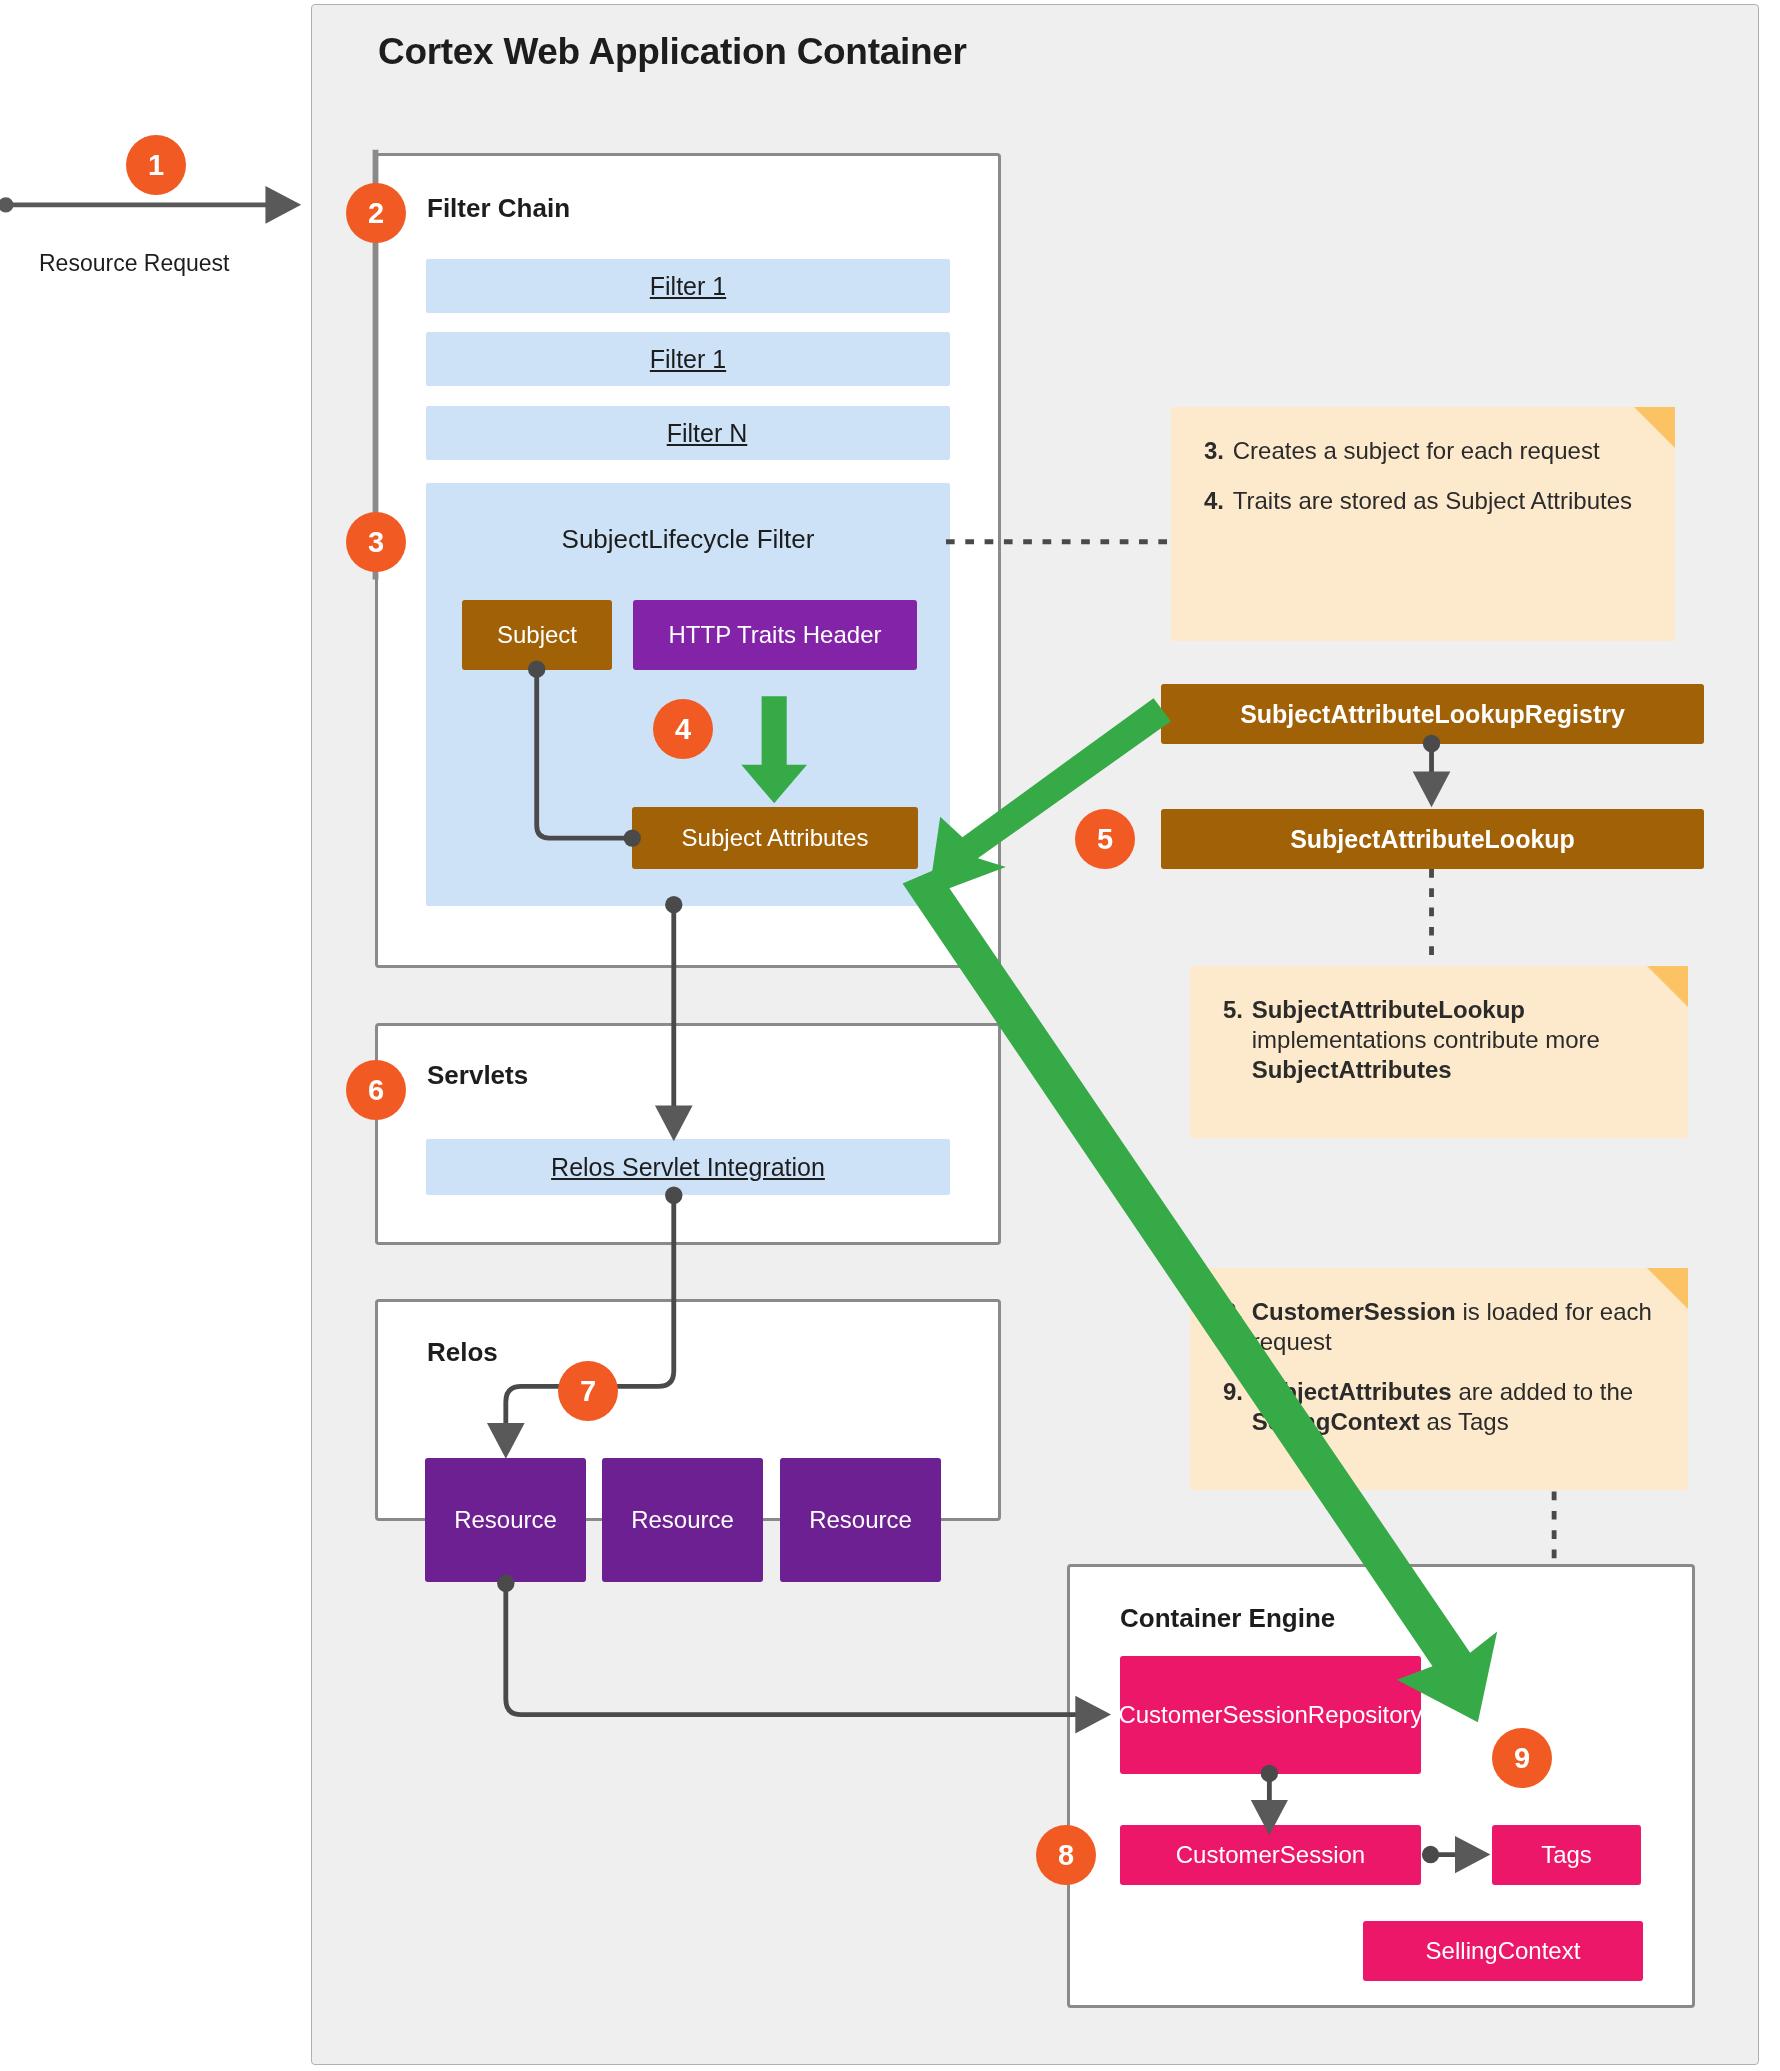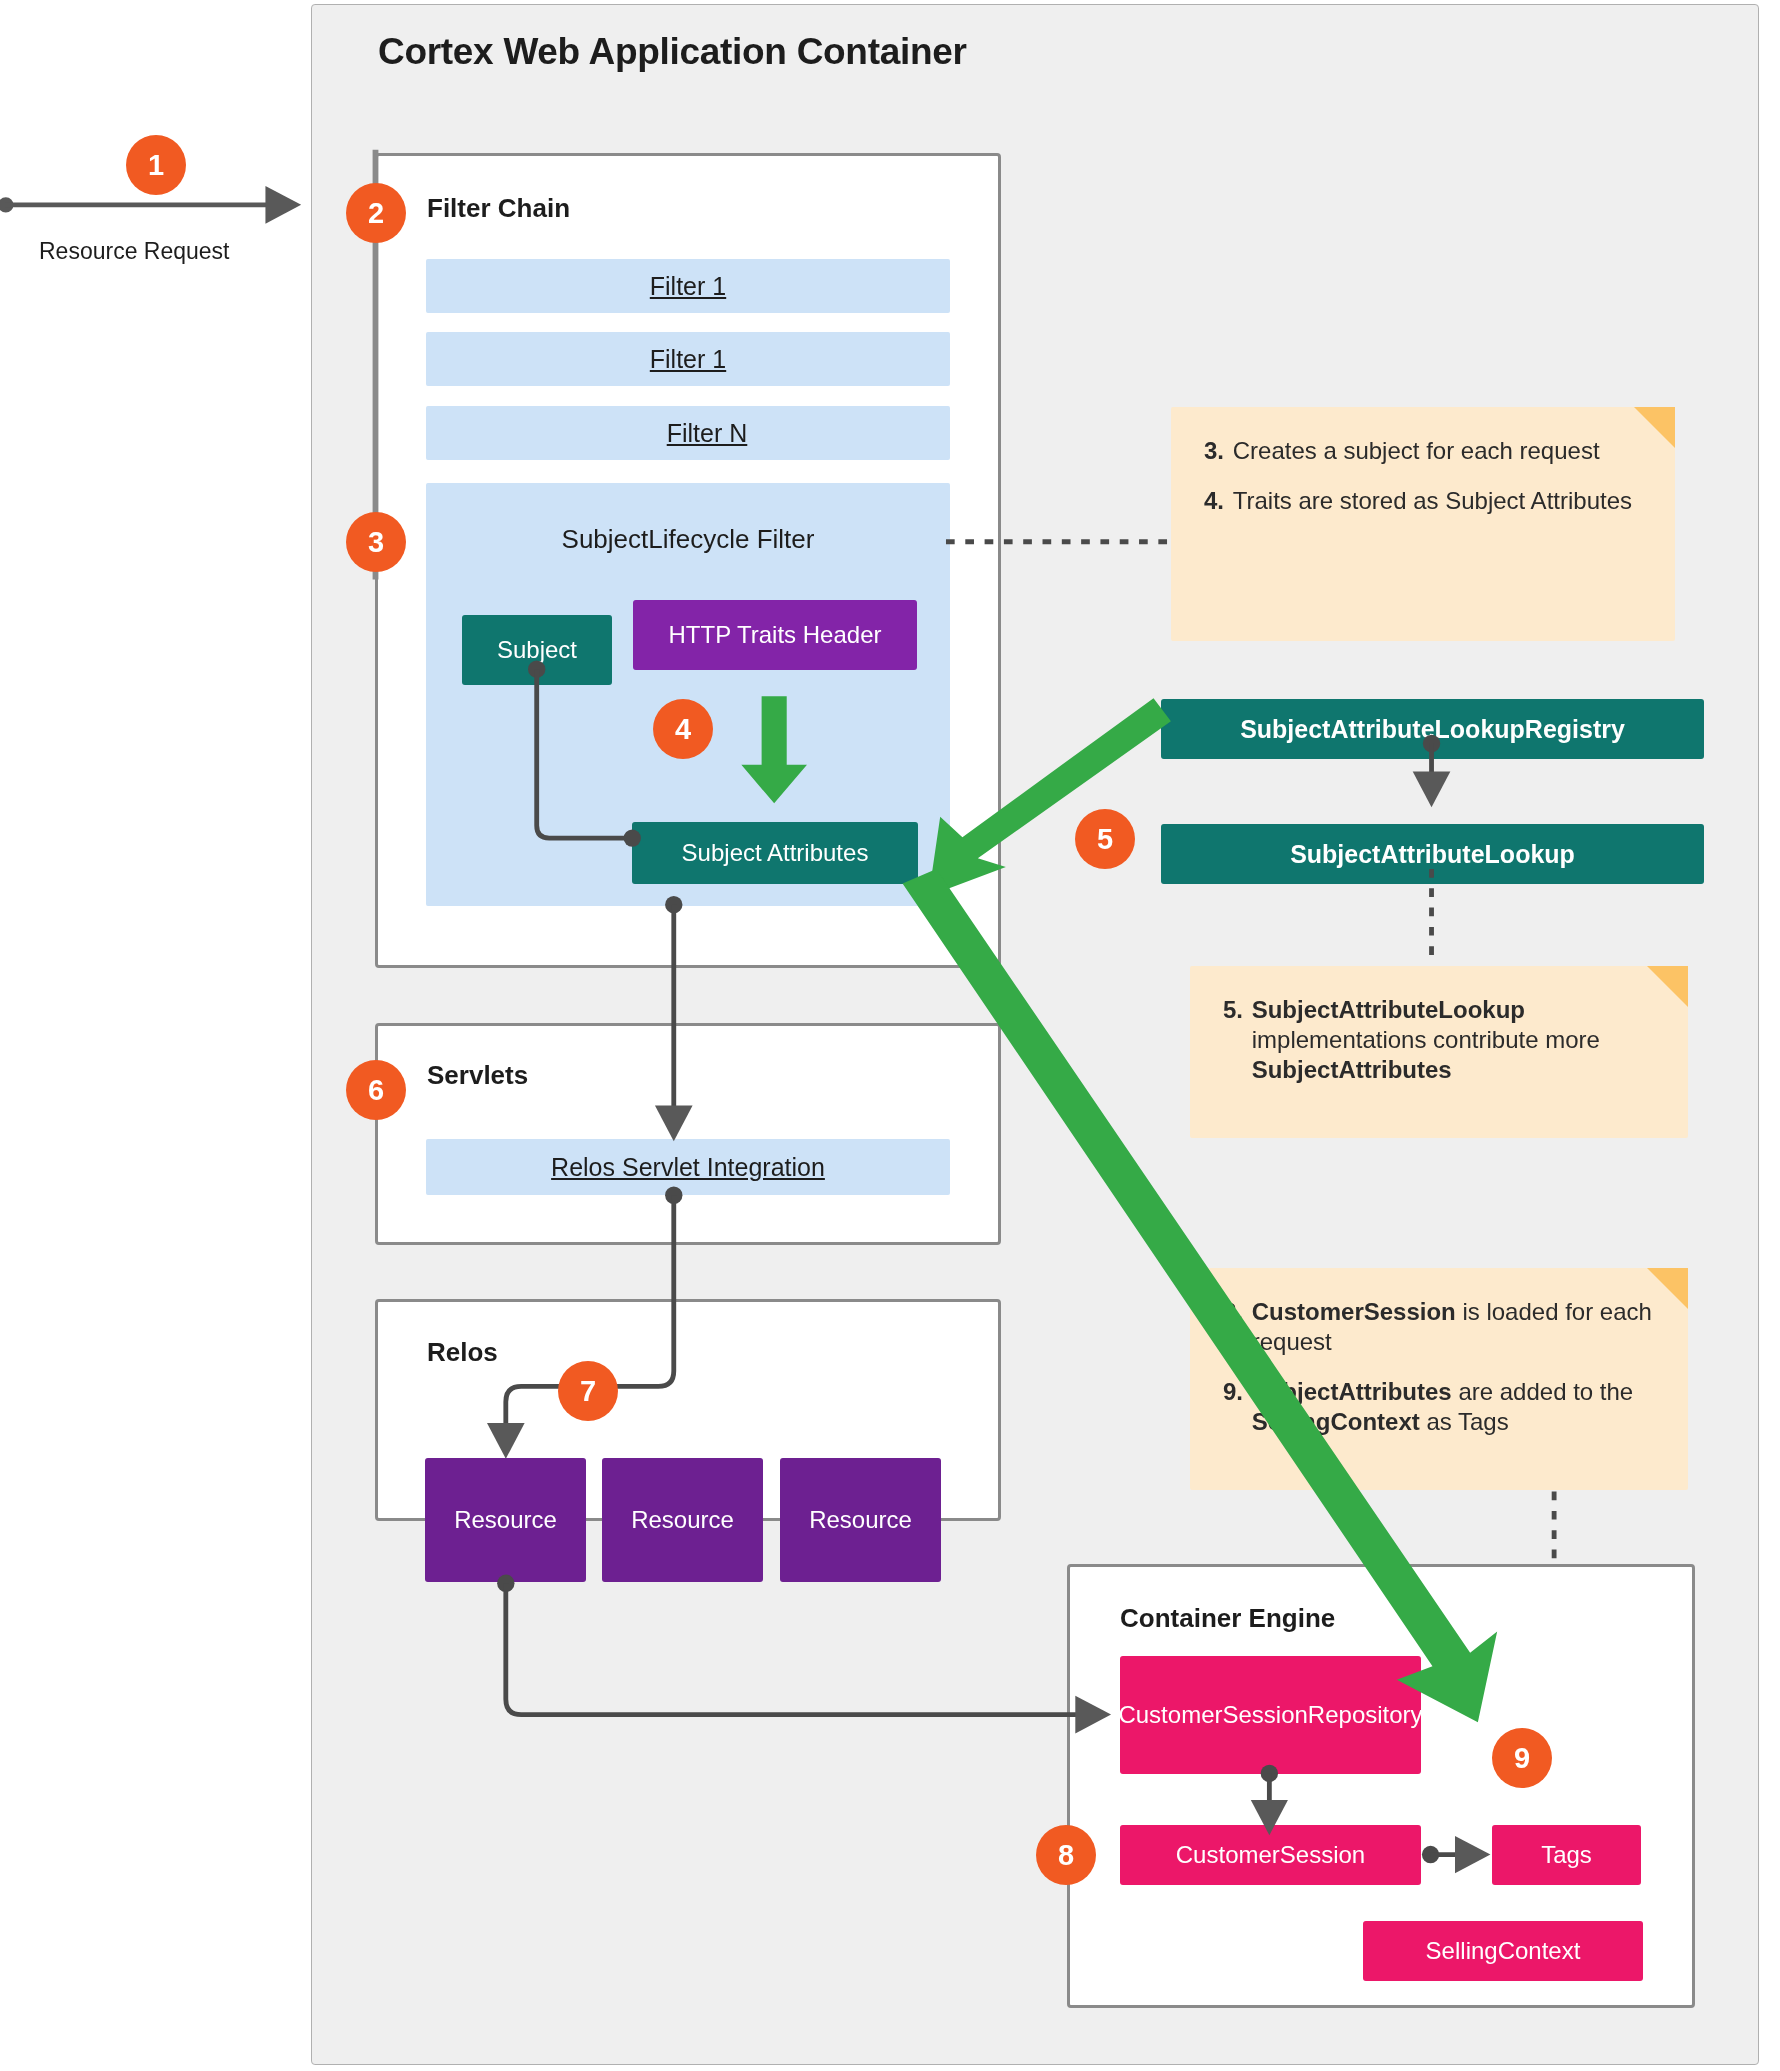--- a/index.html
+++ b/index.html
@@ -29,23 +29,23 @@
   .blue-box{
     background:#cde2f7;color:#1d1d1d;
     display:flex;align-items:center;justify-content:center;
     font-size:25px;border-radius:1.9px;text-align:center;text-decoration:underline;
   }
   .sl-panel{background:#cde2f7;border-radius:1.9px;}
   .sl-title{
     font-size:26px;color:#1d1d1d;text-align:center;width:100%;
   }
   .green-box{
-    background:#0f766e;color:#ffffff;
-    display:flex;align-items:center;justify-content:center;
-    font-size:24px;border-radius:2.9px;margin-top:15px;
+    background:#a16207;color:#ffffff;
+    display:flex;align-items:center;justify-content:center;
+    font-size:24px;border-radius:2.9px;
   }
   .green-box.bold{font-weight:bold;font-size:25px;}
   .purple-box{
     background:#8324a8;color:#ffffff;
     display:flex;align-items:center;justify-content:center;
     font-size:24px;border-radius:2.9px;text-align:center;
   }
   .purple-box.darker{background:#6d2091;}
   .pink-box{
     background:#ec1769;color:#ffffff;
@@ -152,21 +152,21 @@
     <g>
       <line x1="1483" y1="900" x2="1483" y2="1000" stroke="#4a4a4a" stroke-width="5" stroke-dasharray="9 11" stroke-linecap="butt"></line>
     </g>
 
     <g>
       <line x1="1610" y1="1545" x2="1610" y2="1620" stroke="#4a4a4a" stroke-width="5" stroke-dasharray="9 11" stroke-linecap="butt"></line>
     </g>
   </svg>
 
   <div class="abs bubble" style="left:126px;top:135px;width:60px;height:60px;">1</div>
-  <div class="abs req-label" style="left:39px;top:238px;width:290px;">Resource Request</div>
+  <div class="abs req-label" style="left:39px;top:250px;width:290px;">Resource Request</div>
 
   <div class="abs group" style="left:375px;top:153px;width:626px;height:815px;"></div>
   <div class="abs group-label" style="left:427px;top:193px;width:386px;">Filter Chain</div>
   <div class="abs bubble" style="left:346px;top:183px;width:60px;height:60px;">2</div>
 
   <div class="abs blue-box" style="left:426px;top:259px;width:524px;height:54px;">Filter 1</div>
   <div class="abs blue-box" style="left:426px;top:332px;width:524px;height:54px;">Filter 1</div>
   <div class="abs blue-box" style="left:426px;top:406px;width:524px;height:54px;padding-left:38px;">Filter N</div>
 
   <div class="abs sl-panel" style="left:426px;top:483px;width:524px;height:423px;"></div>

